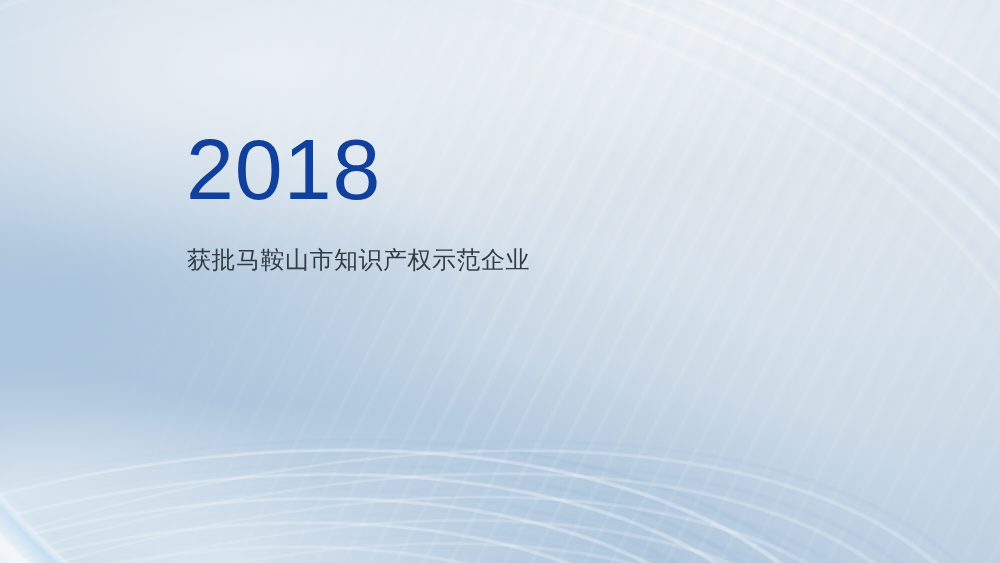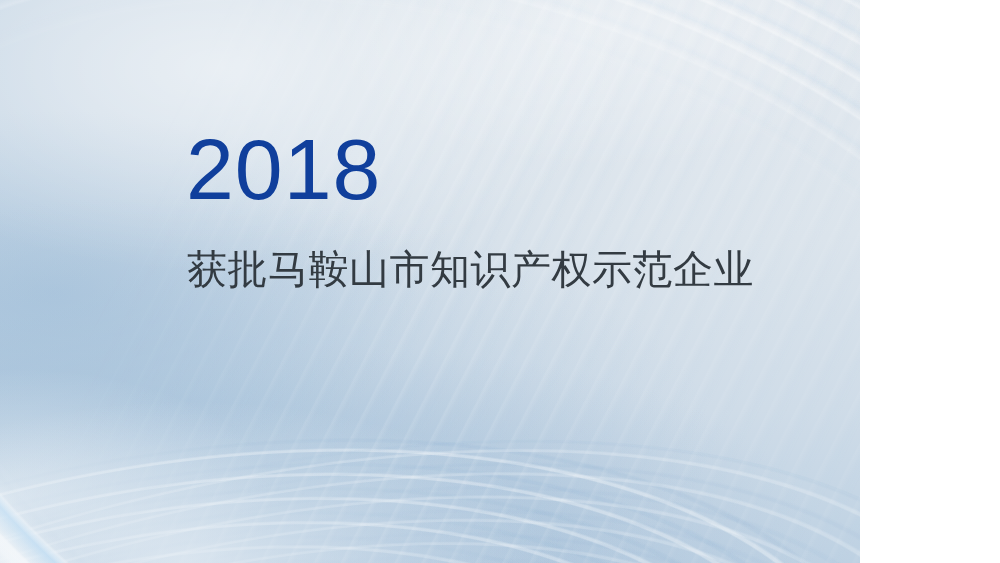--- a/index.html
+++ b/index.html
@@ -7,21 +7,21 @@
     margin: 0;
     padding: 0;
     background: #ffffff;
   }
   body {
     font-family: "Liberation Sans", "DejaVu Sans", sans-serif;
   }
 
   #slide {
     position: relative;
-    width: 860px;
+    width: 1000px;
     height: 563px;
     overflow: hidden;
     background: #dfe7ee;
   }
 
   
   .bg-layer {
     position: absolute;
     inset: 0;
     pointer-events: none;
@@ -216,21 +216,21 @@
     font-weight: 400;
     letter-spacing: 1px;
     color: #103f9c;
     white-space: nowrap;
   }
 
   .subtitle {
     position: absolute;
     top: 246px;
     left: 1px;
-    font-size: 40px;
+    font-size: 24px;
     line-height: 1.18;
     font-weight: 400;
     letter-spacing: 0.5px;
     color: #333b42;
     white-space: nowrap;
   }
 </style>
 </head>
 <body>
 

